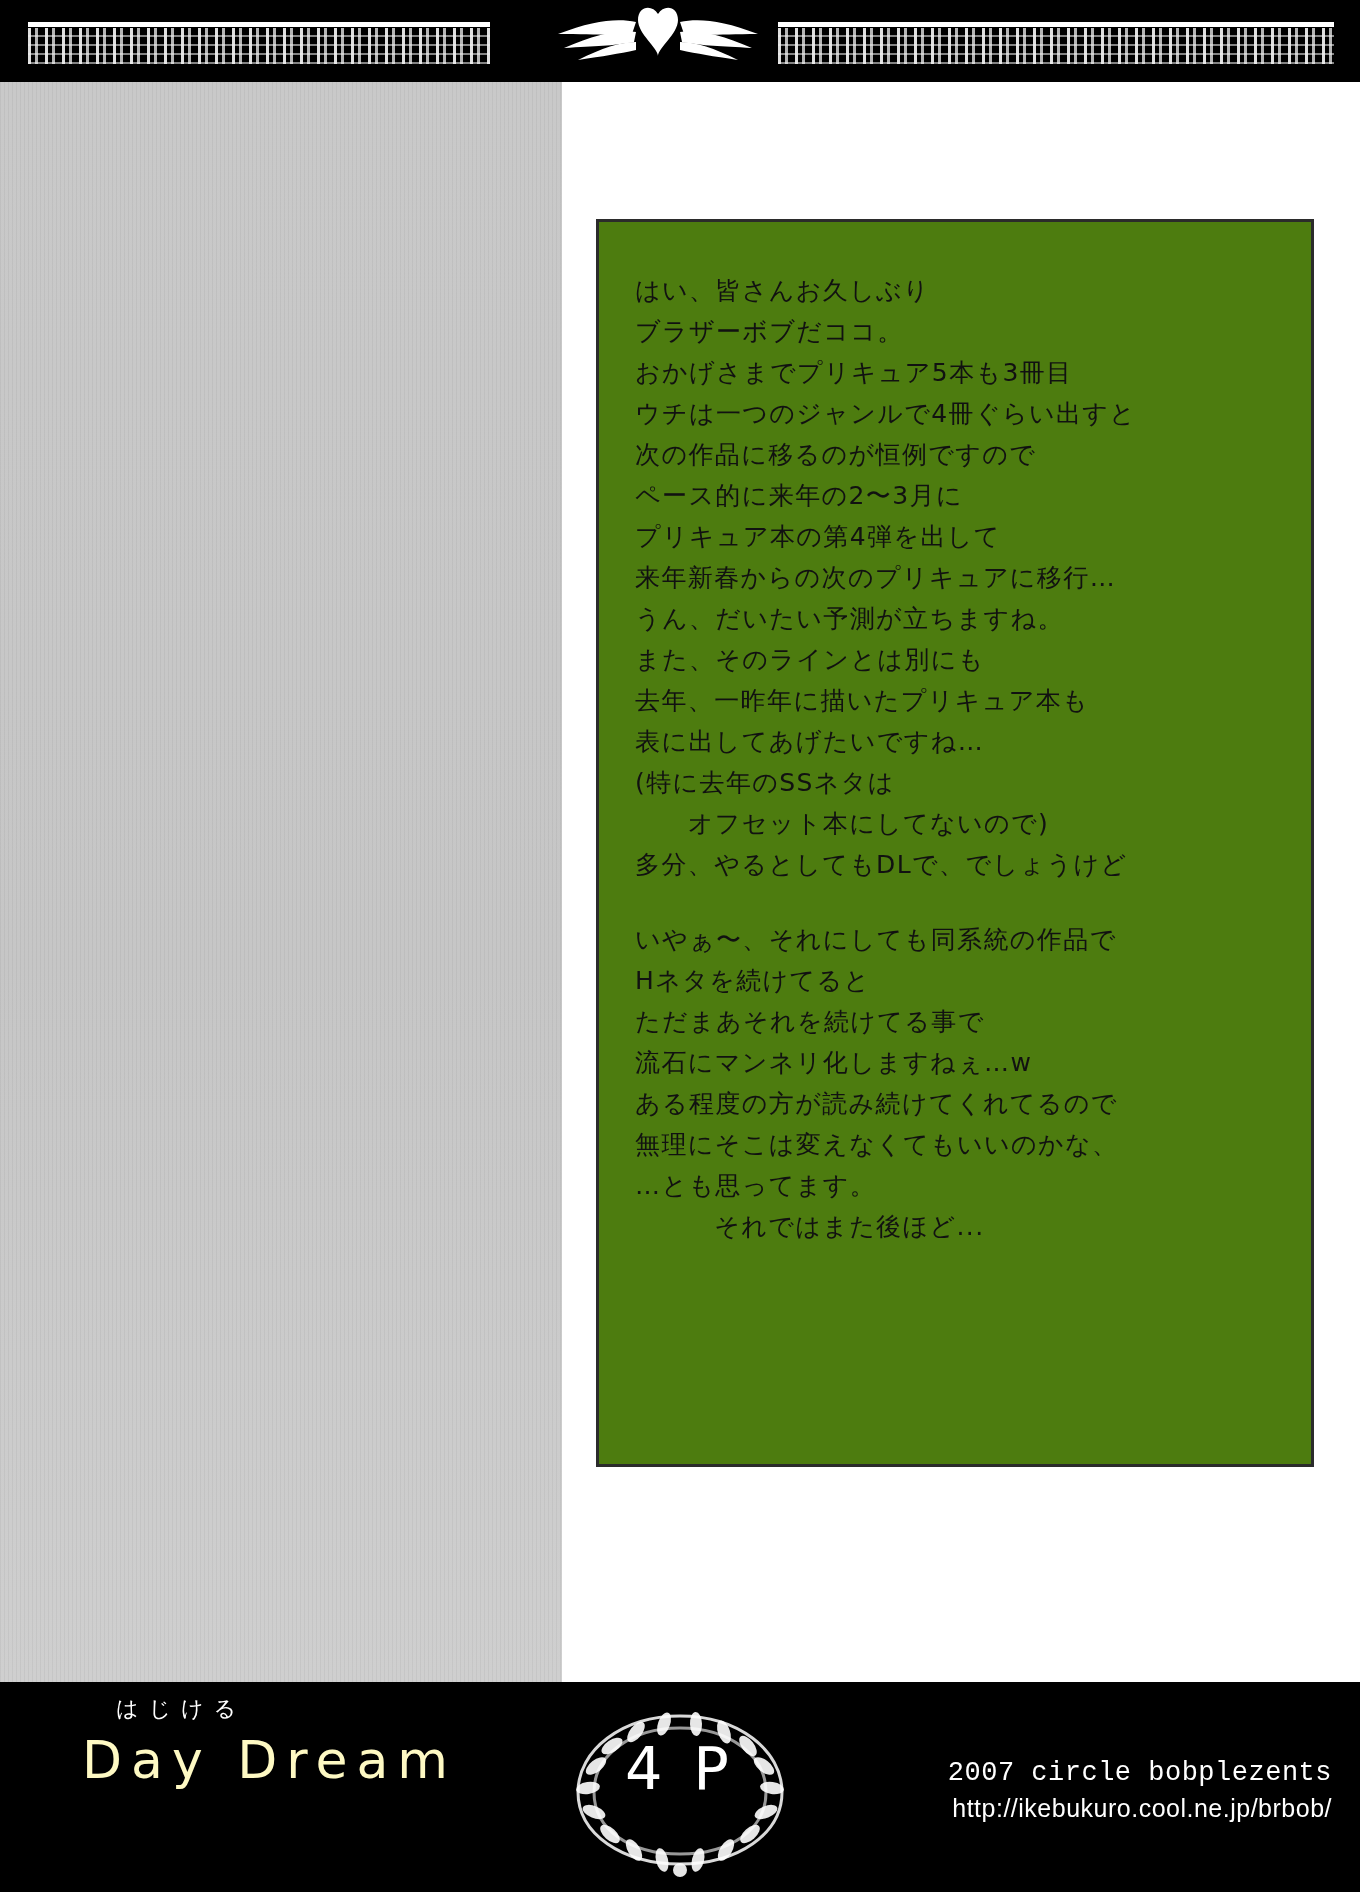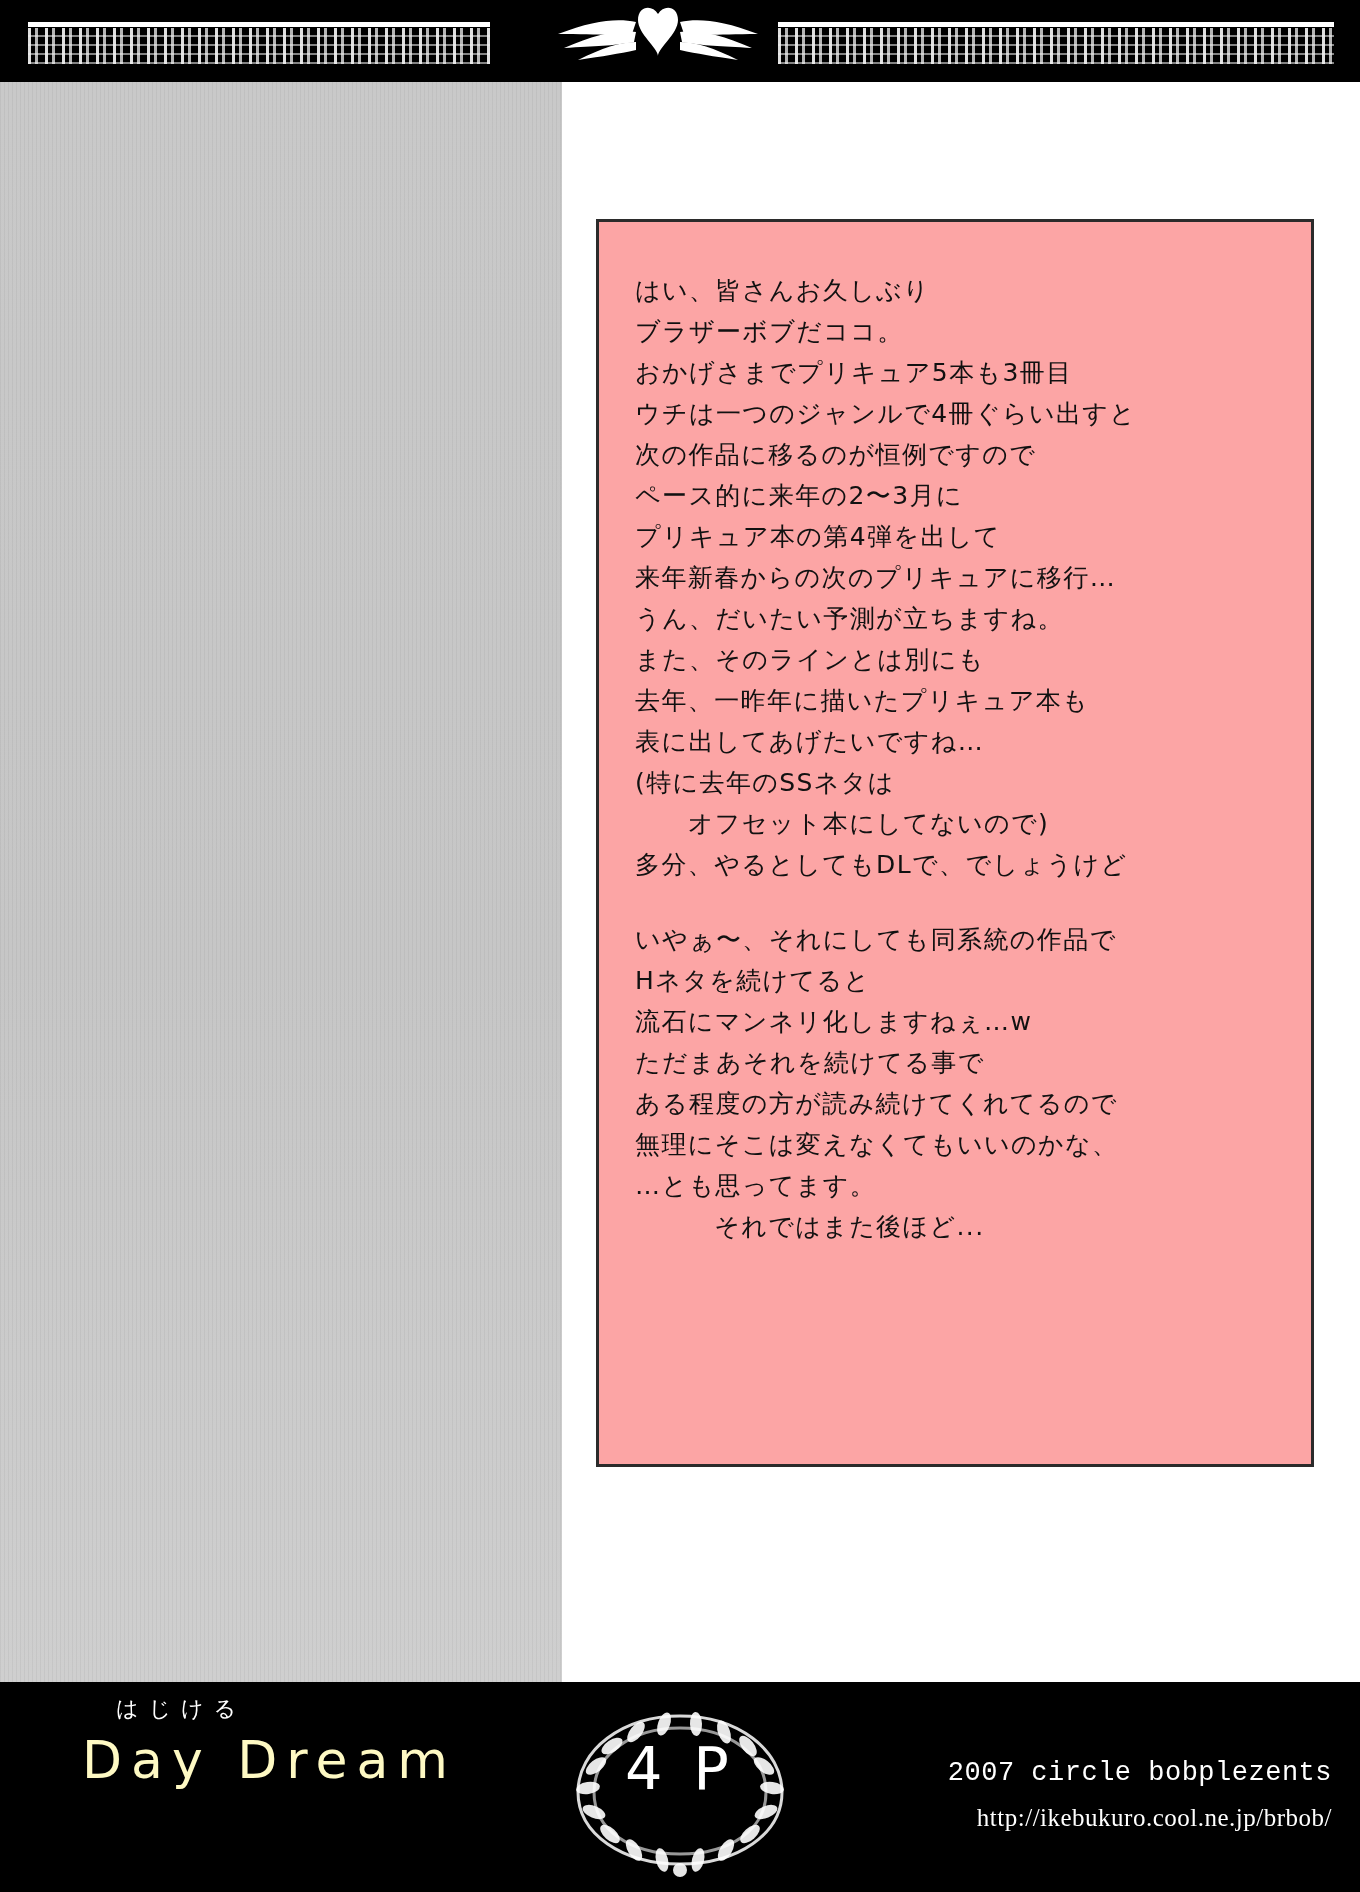--- a/index.html
+++ b/index.html
@@ -75,21 +75,21 @@
       linear-gradient(180deg, #c9c9c9 0%, #c6c6c6 55%, #cfcfcf 100%);
   }
 
   
   .note-box {
     position: absolute;
     left: 596px; top: 137px;
     width: 718px;
     height: 1248px;
     border: 3px solid #2b2b2b;
-    background: #fca5a5;
+    background: #4d7c0f;
     box-sizing: border-box;
   }
   .note-inner {
     position: absolute;
     left: 36px; top: 48px;
     width: 650px;
   }
   .note-line {
     font-family: "DejaVu Sans", sans-serif;
     font-size: 25px;
@@ -150,24 +150,24 @@
     right: 28px; top: 76px;
     text-align: right;
     color: #ffffff;
   }
   .credit-line-1 {
     font-family: Liberation Mono, monospace;
     font-size: 27px;
     letter-spacing: 0.5px;
   }
   .credit-line-2 {
-    font-family: Liberation Serif, serif;
+    font-family: Liberation Sans, sans-serif;
     font-size: 25px;
     letter-spacing: 0.5px;
-    margin-top: 16px;
+    margin-top: 6px;
   }
 </style>
 </head>
 <body>
 
 <div class="top-band">
   <div class="floral-bar-top bar-l"></div>
   <div class="floral-strip floral-left"></div>
 
   <div class="floral-bar-top bar-r"></div>
@@ -202,22 +202,22 @@
       <div class="note-line">去年、一昨年に描いたプリキュア本も</div>
       <div class="note-line">表に出してあげたいですね…</div>
       <div class="note-line">(特に去年のSSネタは</div>
       <div class="note-line">　　オフセット本にしてないので)</div>
       <div class="note-line">多分、やるとしてもDLで、でしょうけど</div>
 
       <div class="note-gap"></div>
 
       <div class="note-line">いやぁ〜、それにしても同系統の作品で</div>
       <div class="note-line">Hネタを続けてると</div>
+      <div class="note-line">ただまあそれを続けてる事で</div>
       <div class="note-line">流石にマンネリ化しますねぇ…w</div>
-      <div class="note-line">ただまあそれを続けてる事で</div>
       <div class="note-line">ある程度の方が読み続けてくれてるので</div>
       <div class="note-line">無理にそこは変えなくてもいいのかな、</div>
       <div class="note-line">…とも思ってます。</div>
       <div class="note-line">　　　それではまた後ほど...</div>
     </div>
   </div>
 </div>
 
 <div class="bottom-band">
 

